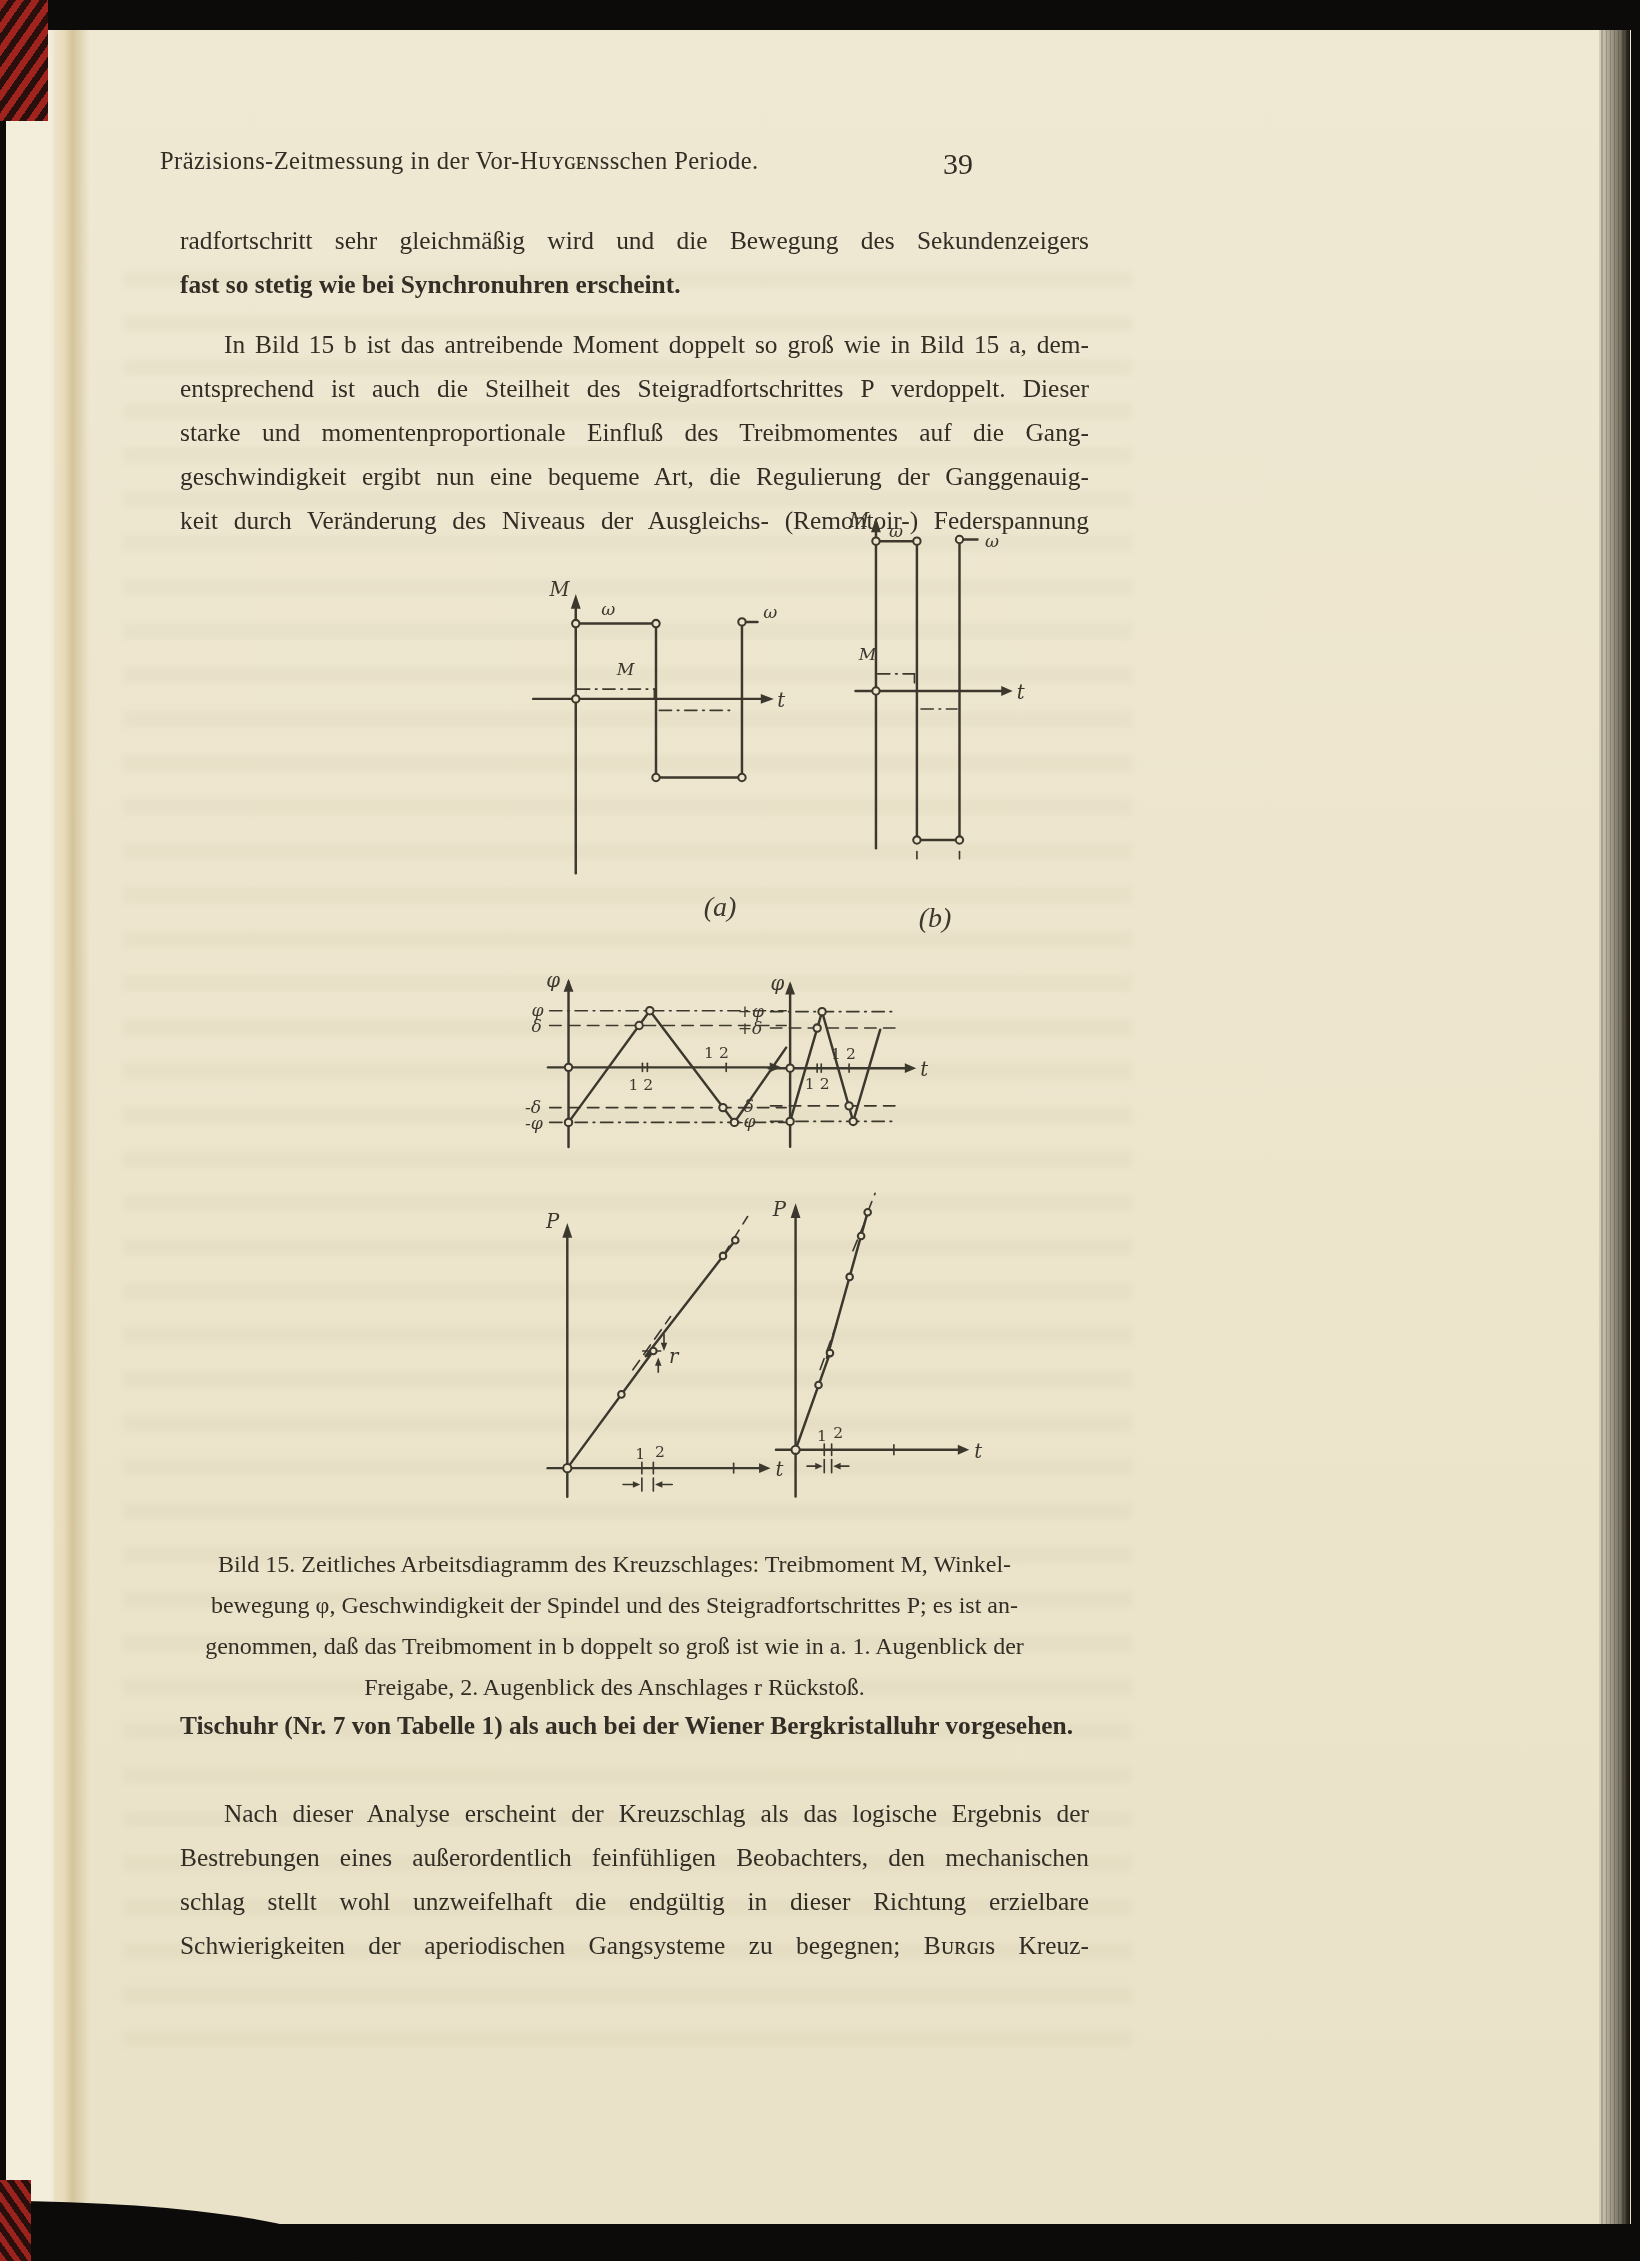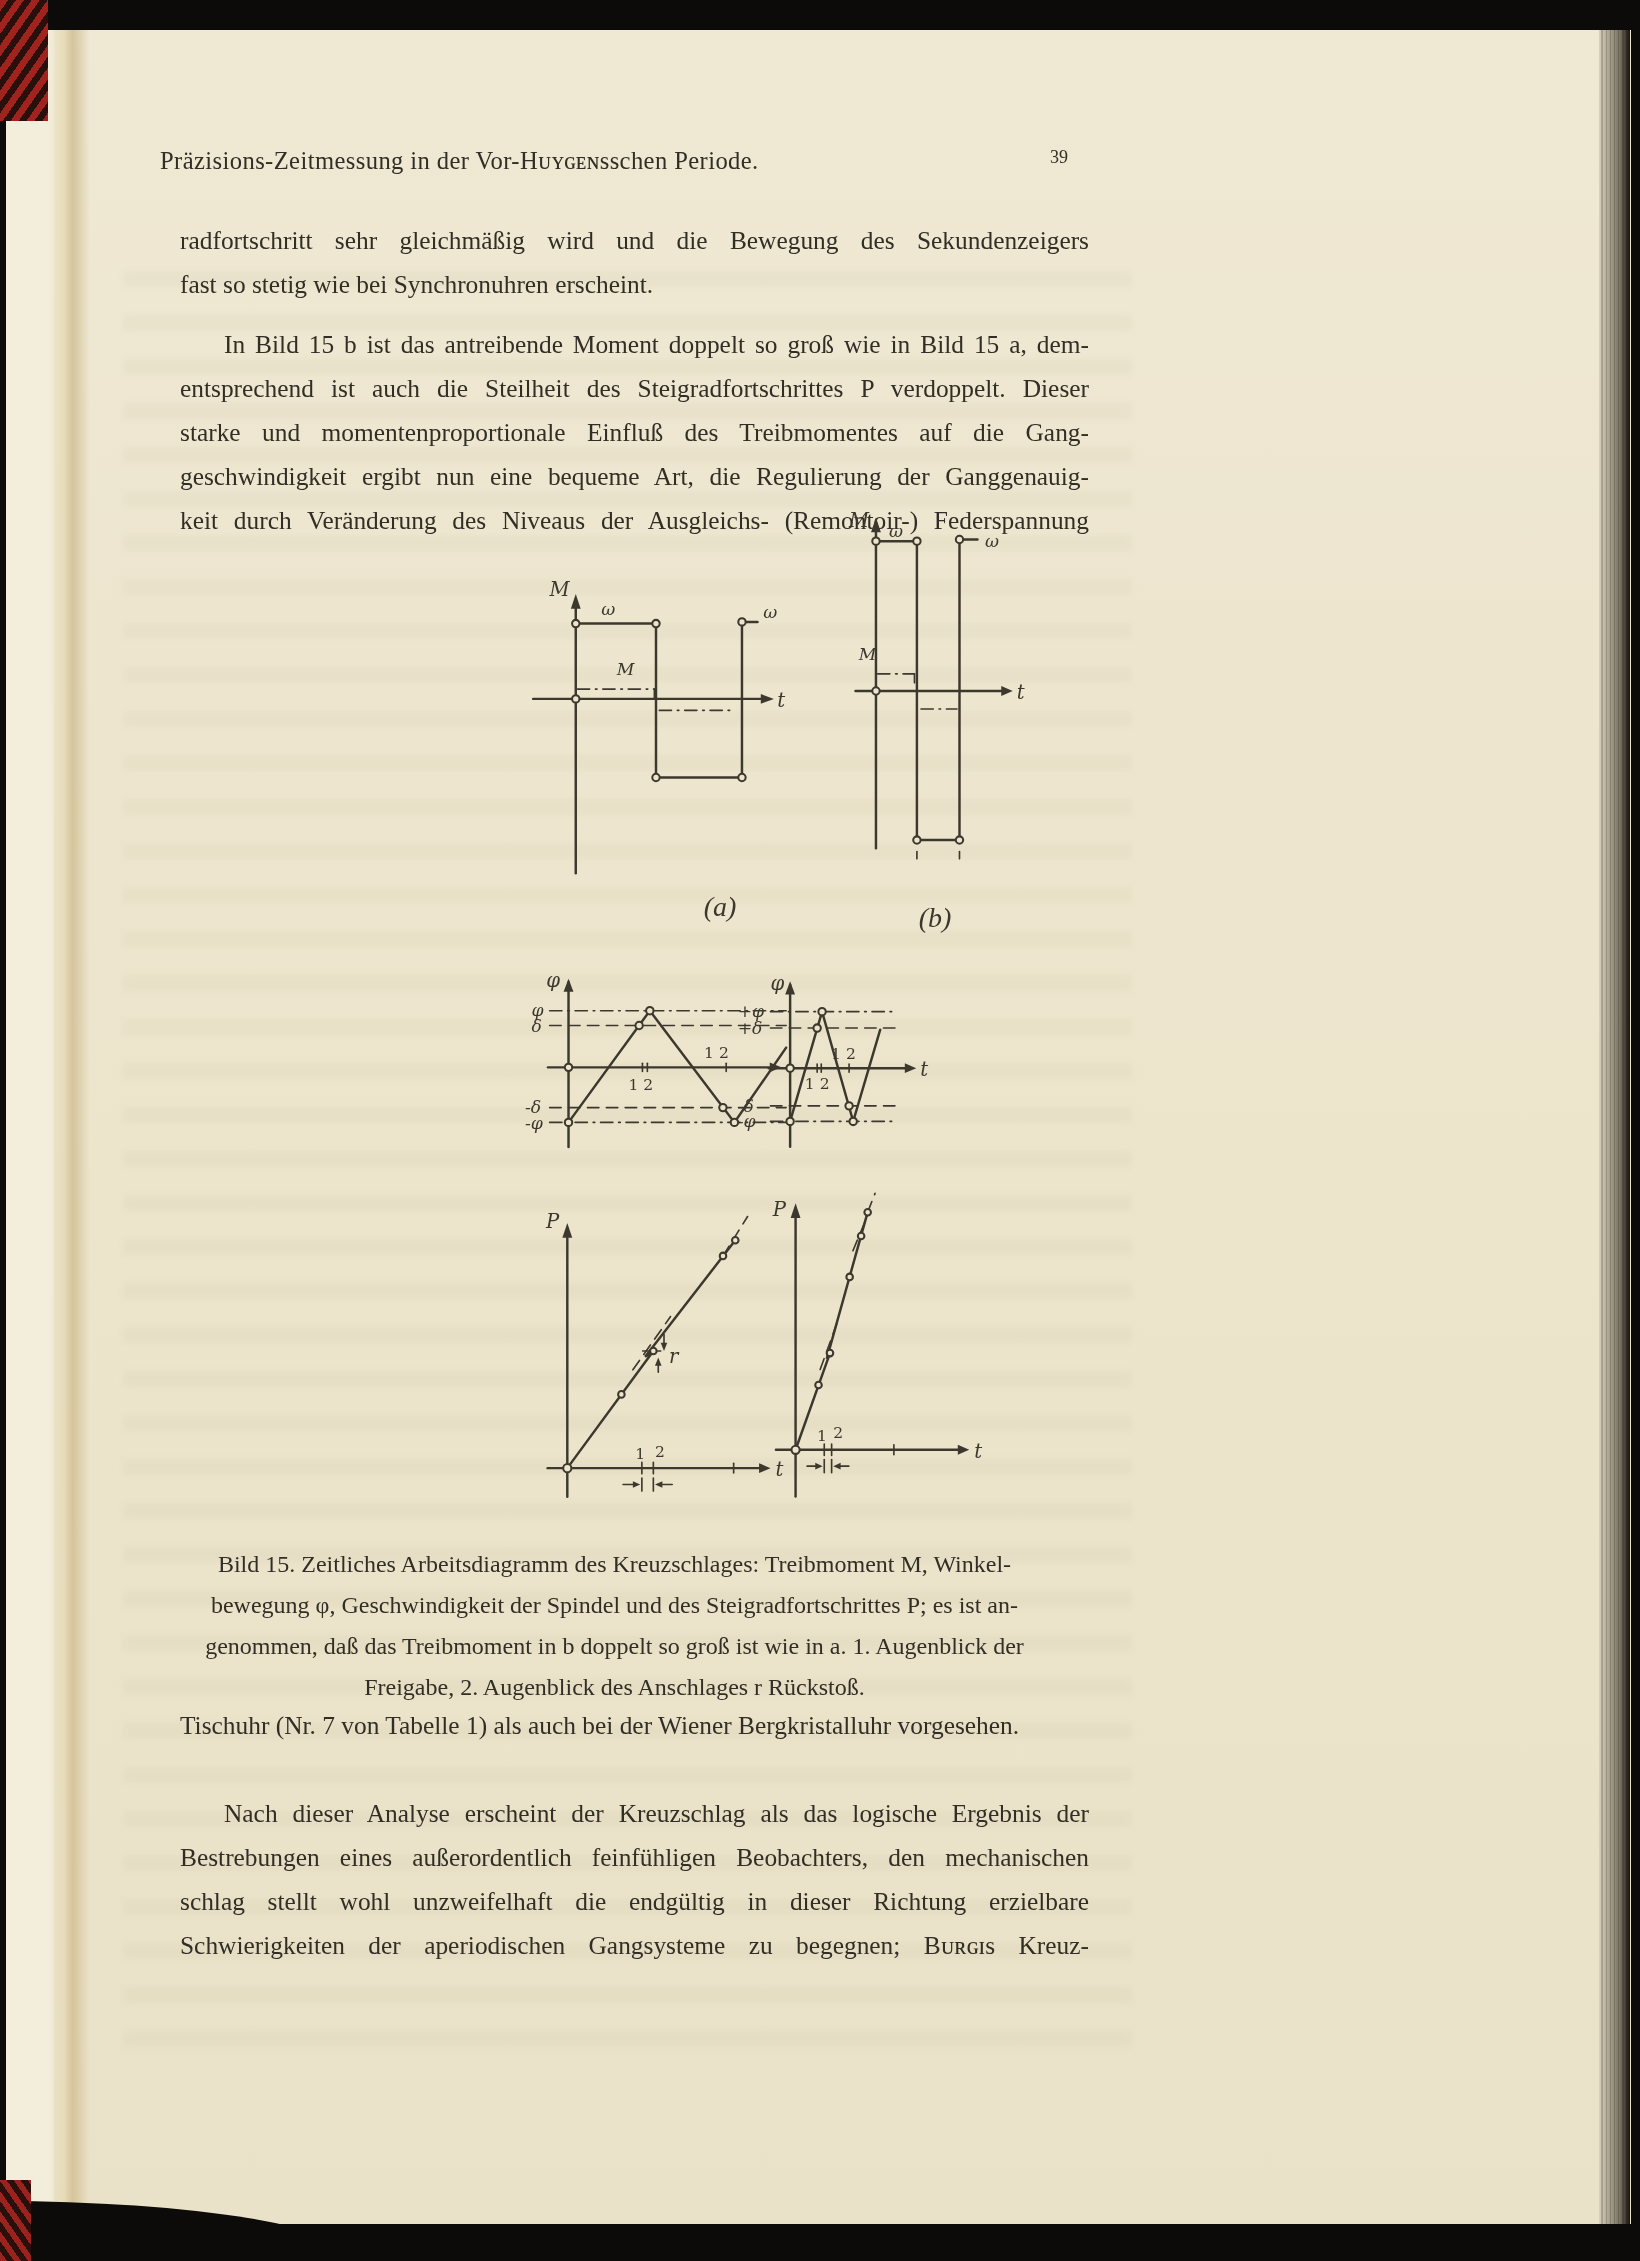--- a/index.html
+++ b/index.html
@@ -25,24 +25,24 @@
   .red-top{left:0;top:0;width:48px;height:121px;
            background:repeating-linear-gradient(125deg,#a0241d 0 6.6px,#2a100c 6.6px 13px);}
   .red-bottom{left:0;top:2180px;width:31px;height:81px;
            background:repeating-linear-gradient(55deg,#9c231d 0 5.7px,#2a100c 5.7px 11.5px);}
   .ghost{left:123px;top:271px;width:1009px;height:1788px;opacity:.5;
          background:repeating-linear-gradient(180deg,rgba(124,124,86,.09) 0 16.4px,rgba(0,0,0,0) 16.4px 44px);
          filter:blur(3.3px);}
   
   .tcol{color:#322e26;}
   .header-title{left:160px;top:147px;width:909px;font-size:24.6px;letter-spacing:0.4px;}
-  .pagenum{left:943px;top:147px;width:125px;font-size:18px;text-align:right;}
+  .pagenum{left:943px;top:147px;width:125px;font-size:30px;}
   .para{left:160px;width:909px;font-size:25.4px;line-height:44px;margin-left:20px;}
   .para .tline{text-align:justify;text-align-last:justify;}
-  .para.end-left .tline:last-child{text-align-last:left;}
+  .para.end-left .tline:last-child{text-align-last:left;font-weight:bold;}
   .para.indent .tline:first-child{text-indent:44px;}
   .caption{left:160px;width:909px;font-size:24px;line-height:41px;}
   .caption .tline{text-align:center;}
   .p1{top:218px;} .p2{top:322px;} .cap{top:1544px;} .p3{top:1703px;} .p4{top:1791px;}
   .sublabel{font-size:28px;font-style:italic;text-align:center;width:66px;color:#3c382e;}
   
   .diag{position:absolute;overflow:visible;}
   .diag line,.diag polyline{stroke:#3c382e;fill:none;stroke-width:3;stroke-linecap:round;}
   .diag .thin{stroke-width:2;}
   .diag .dash{stroke-dasharray:14 9;}

